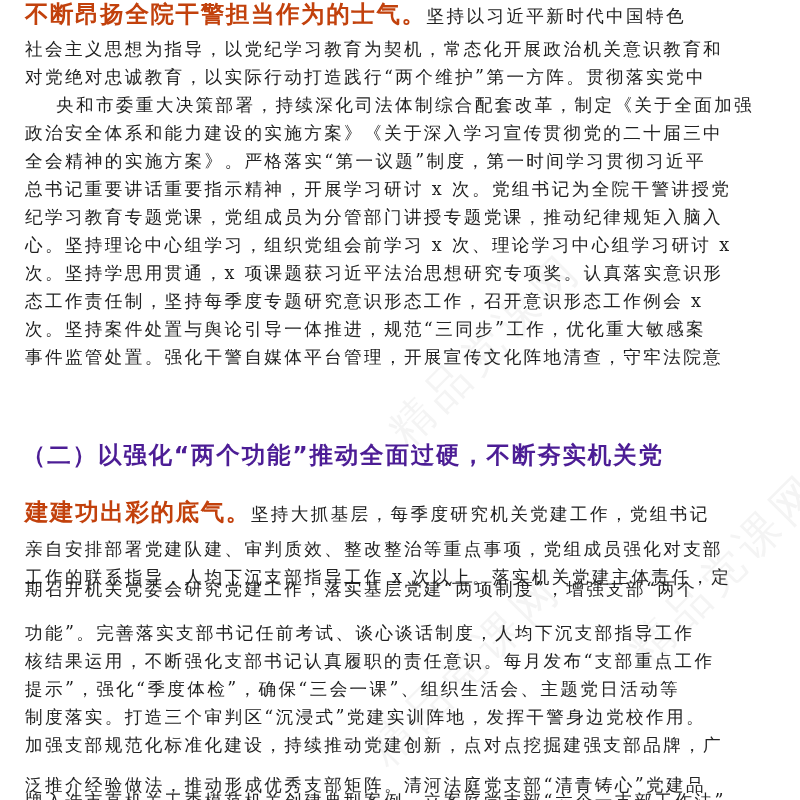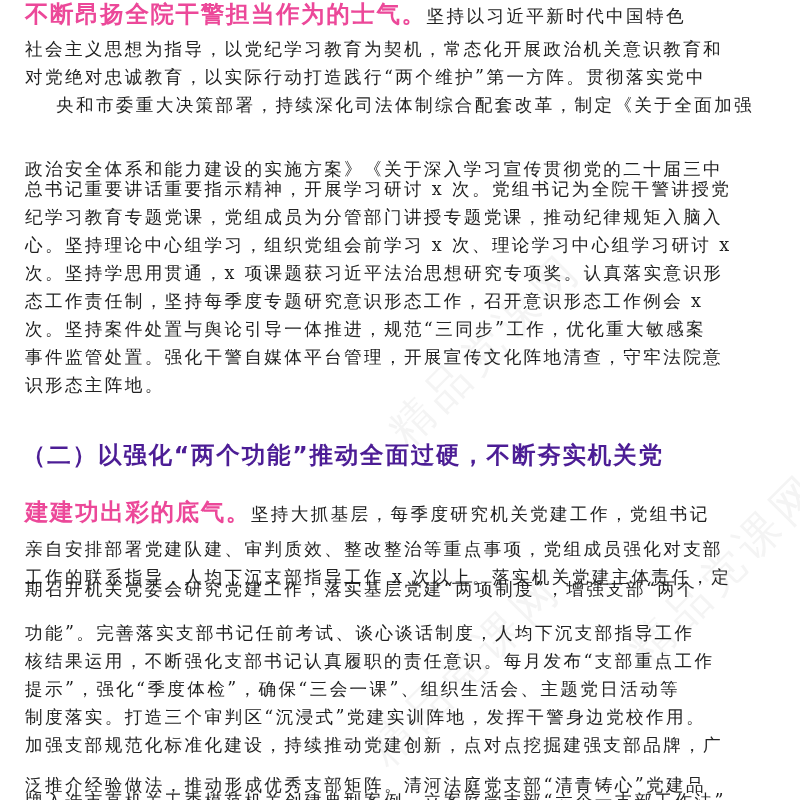--- a/index.html
+++ b/index.html
@@ -29,21 +29,21 @@
     width: 740px;
     white-space: nowrap;
     font-size: 17.6px;
     letter-spacing: 2.35px;
     line-height: 28px;
     color: #222;
   }
   .lead-bold {
     font-size: 23.5px;
     letter-spacing: 1.6px;
-    color: #ec4899;
+    color: #c2410c;
     font-weight: bold;
     font-family: "DejaVu Sans", "Liberation Sans", sans-serif;
     text-align: right;
   }
   .heading {
     position: absolute;
     left: 25px;
     width: 760px;
     white-space: nowrap;
     font-size: 23.5px;
@@ -72,29 +72,29 @@
   <div class="watermark" style="left:360px; top:320px;">精品党课网</div>
   <div class="watermark" style="left:600px; top:540px;">精品党课网</div>
   <div class="watermark" style="left:340px; top:640px;">精品党课网</div>
 
   <div class="line" style="top:-4px; line-height:36px;">
     <span class="lead-bold">不断昂扬全院干警担当作为的士气。</span><span>坚持以习近平新时代中国特色</span>
   </div>
   <div class="line" style="top:35px;">社会主义思想为指导，以党纪学习教育为契机，常态化开展政治机关意识教育和</div>
   <div class="line" style="top:63px;">对党绝对忠诚教育，以实际行动打造践行“两个维护”第一方阵。贯彻落实党中</div>
   <div class="line" style="top:91px;margin-left:31px;">央和市委重大决策部署，持续深化司法体制综合配套改革，制定《关于全面加强</div>
-  <div class="line" style="top:119px;margin-top:36px;">政治安全体系和能力建设的实施方案》《关于深入学习宣传贯彻党的二十届三中</div>
+  <div class="line" style="top:119px;">政治安全体系和能力建设的实施方案》《关于深入学习宣传贯彻党的二十届三中</div>
+  <div class="line" style="top:147px;">全会精神的实施方案》。严格落实“第一议题”制度，第一时间学习贯彻习近平</div>
   <div class="line" style="top:175px;">总书记重要讲话重要指示精神，开展学习研讨 x 次。党组书记为全院干警讲授党</div>
   <div class="line" style="top:203px;">纪学习教育专题党课，党组成员为分管部门讲授专题党课，推动纪律规矩入脑入</div>
   <div class="line" style="top:231px;">心。坚持理论中心组学习，组织党组会前学习 x 次、理论学习中心组学习研讨 x</div>
   <div class="line" style="top:259px;">次。坚持学思用贯通，x 项课题获习近平法治思想研究专项奖。认真落实意识形</div>
   <div class="line" style="top:287px;">态工作责任制，坚持每季度专题研究意识形态工作，召开意识形态工作例会 x</div>
   <div class="line" style="top:343px;">事件监管处置。强化干警自媒体平台管理，开展宣传文化阵地清查，守牢法院意</div>
   <div class="line" style="top:315px;">次。坚持案件处置与舆论引导一体推进，规范“三同步”工作，优化重大敏感案</div>
-  <div class="line" style="top:371px;">识形态主阵地。</div>
 
   <div class="heading" style="top:438px; left:22px;">（二）以强化“两个功能”推动全面过硬，不断夯实机关党</div>
 
   <div class="line" style="top:494px; line-height:36px;">
     <span class="lead-bold">建建功出彩的底气。</span><span>坚持大抓基层，每季度研究机关党建工作，党组书记</span>
   </div>
   <div class="line" style="top:535px;">亲自安排部署党建队建、审判质效、整改整治等重点事项，党组成员强化对支部</div>
   <div class="line" style="top:563px;">工作的联系指导，人均下沉支部指导工作 x 次以上。落实机关党建主体责任，定</div>
   <div class="line" style="top:575px;">期召开机关党委会研究党建工作，落实基层党建“两项制度”，增强支部“两个</div>
   <div class="line" style="top:619px;">功能”。完善落实支部书记任前考试、谈心谈话制度，人均下沉支部指导工作</div>

